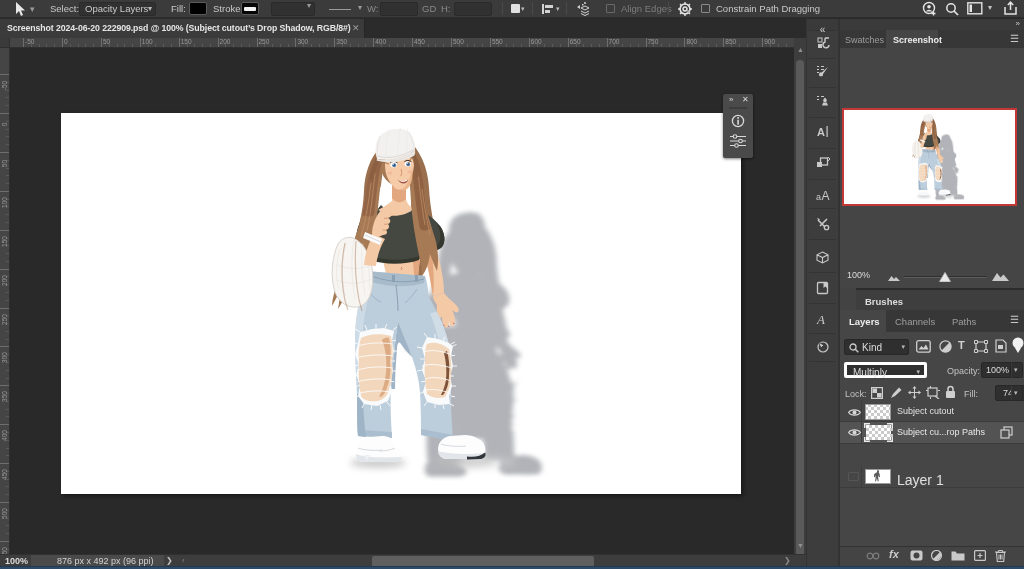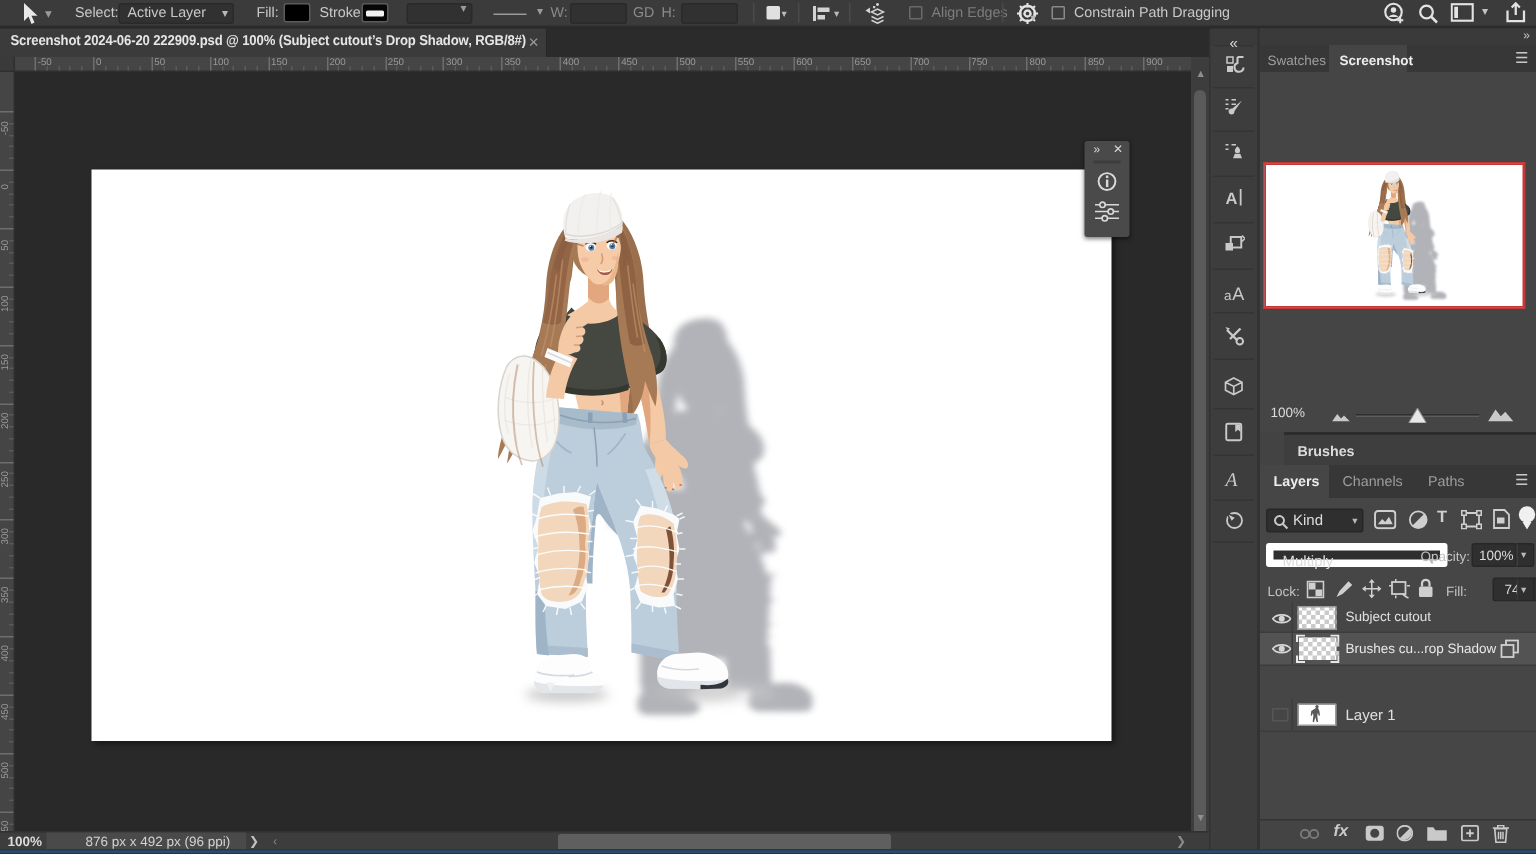--- a/index.html
+++ b/index.html
@@ -14,21 +14,21 @@
 <body>
 <div id="stage">
 
   <div class="abs" style="left:0;top:0;width:1024px;height:18px;background:#3b3b3b;border-bottom:1px solid #2d2d2d;">
     <svg class="abs" style="left:12px;top:1px" width="16" height="16" viewBox="0 0 16 16">
       <path d="M4 1 L4 13 L7 10 L9 15 L11 14 L9 9.5 L13 9.5 Z" fill="#e8e8e8"></path>
     </svg>
     <span class="abs lbl" style="left:30px;top:4px;font-size:9px;color:#9a9a9a">▾</span>
     <span class="abs lbl" style="left:50px;top:3px;">Select:</span>
     <div class="abs" style="left:79px;top:2px;width:77px;height:14px;background:#313131;border:1px solid #2a2a2a;border-radius:2px;">
-      <span class="abs lbl" style="left:5px;top:0px;">Active Layer</span>
+      <span class="abs lbl" style="left:5px;top:0px;">Opacity Layers</span>
       <span class="abs" style="right:3px;top:1px;color:#b9b9b9;font-size:8px">▾</span>
     </div>
     <span class="abs lbl" style="left:171px;top:3px;">Fill:</span>
     <div class="abs" style="left:189px;top:2px;width:18px;height:13px;background:#000;border:1px solid #5b5b5b;border-radius:2px;"></div>
     <span class="abs lbl" style="left:213px;top:3px;">Stroke:</span>
     <div class="abs" style="left:241px;top:2px;width:18px;height:13px;background:#060606;border:1px solid #5b5b5b;border-radius:2px;">
       <div class="abs" style="left:2px;top:4px;width:12px;height:4px;background:#f2f2f2;border-radius:1px;"></div>
     </div>
     <div class="abs" style="left:271px;top:2px;width:44px;height:14px;background:#313131;border:1px solid #2a2a2a;border-radius:2px;"></div>
     <span class="abs" style="left:307px;top:1px;color:#9a9a9a;font-size:8px">▾</span>
@@ -626,21 +626,21 @@
       <svg class="abs" style="left:155px;top:7px" width="12" height="14" viewBox="0 0 12 14">
           <path d="M1 1 h7 l3 3 v9 h-10 z" fill="none" stroke="#cfcfcf" stroke-width="1.2"></path>
           <rect x="3" y="6" width="5" height="4" fill="#cfcfcf"></rect>
         </svg>
       <circle class="abs"></circle>
       <svg class="abs" style="left:172px;top:5px" width="12" height="16" viewBox="0 0 12 16">
           <circle cx="6" cy="6" r="5.5" fill="#f0f0f0"></circle>
           <path d="M3 11 h6 l-3 5 z" fill="#f0f0f0"></path>
         </svg>
 
-      <div class="abs" style="left:4px;top:30px;width:121px;height:16px;background:#2f2f2f;border:5px solid #ffffff;border-radius:2px;">
+      <div class="abs" style="left:4px;top:30px;width:83px;height:16px;background:#2f2f2f;border:3px solid #ffffff;border-radius:2px;">
         <span class="abs" style="left:6px;top:2px;font-size:10px;color:#dcdcdc;">Multiply</span>
         <span class="abs" style="right:4px;top:3px;color:#b9b9b9;font-size:7px;">▾</span>
       </div>
       <span class="abs" style="left:107px;top:34px;font-size:9px;color:#c3c3c3;">Opacity:</span>
       <div class="abs" style="left:141px;top:30px;width:30px;height:16px;background:#2f2f2f;border:1px solid #272727;border-radius:2px 0 0 2px;">
         <span class="abs" style="left:4px;top:2px;font-size:9px;color:#dcdcdc;">100%</span>
       </div>
       <div class="abs" style="left:171px;top:30px;width:12px;height:16px;background:#2f2f2f;border:1px solid #272727;border-left:1px solid #3a3a3a;border-radius:0 2px 2px 0;">
         <span class="abs" style="left:2px;top:3px;color:#b9b9b9;font-size:7px;">▾</span>
       </div>
@@ -739,35 +739,35 @@
               <rect x="17" y="14" width="3" height="3" fill="#cacaca"></rect>
               <rect x="20" y="5" width="3" height="3" fill="#cacaca"></rect>
               <rect x="20" y="11" width="3" height="3" fill="#cacaca"></rect>
               <rect x="23" y="2" width="3" height="3" fill="#cacaca"></rect>
               <rect x="23" y="8" width="3" height="3" fill="#cacaca"></rect>
               <rect x="23" y="14" width="3" height="3" fill="#cacaca"></rect>
               <rect x="26" y="5" width="3" height="3" fill="#cacaca"></rect>
               <rect x="26" y="11" width="3" height="3" fill="#cacaca"></rect>
               <path d="M0.7 5 V0.7 H6 M23 0.7 h5.3 V5 M28.3 14 v4.3 H23 M6 18.3 H0.7 V14" fill="none" stroke="#e8e8e8" stroke-width="1.4"></path>
             </svg>
-            <span class="abs" style="left:57px;top:5px;font-size:9px;color:#e8e8e8;">Brushes cu...rop Shadow</span>
+            <span class="abs" style="left:57px;top:5px;font-size:9px;color:#e8e8e8;">Subject cu...rop Paths</span>
             <svg class="abs" style="left:160px;top:4px" width="13" height="13" viewBox="0 0 13 13">
               <rect x="4" y="1" width="8" height="8" fill="none" stroke="#d0d0d0" stroke-width="1.2"></rect>
               <rect x="1" y="4" width="8" height="8" fill="#535353" stroke="#d0d0d0" stroke-width="1.2"></rect>
             </svg>
           </div>
           <div class="abs" style="left:0;top:65px;width:184px;height:22px;background:#464646;border-bottom:1px solid #3c3c3c;">
             <div class="abs" style="left:8px;top:6px;width:11px;height:9px;border:1px solid #565656;border-radius:1px;"></div>
             <div class="abs" style="left:21px;top:0;width:1px;height:21px;background:#3c3c3c"></div>
             <svg class="abs" style="left:25px;top:3px" width="26" height="15" viewBox="0 0 26 15">
               <rect width="26" height="15" fill="#fff"></rect>
               <rect x="0.5" y="0.5" width="25" height="14" fill="none" stroke="#9a9a9a"></rect>
               <path d="M12.3 3 a1.1 1.1 0 1 1 1.4 0 l0.9 2 0.4 3 -0.8 0.2 -0.7 -2 -0.3 2 0.5 4 -0.9 0.3 -0.9 -3.4 -0.9 3.4 -0.9 -0.3 0.5 -4 -0.3 -2 -0.7 2 -0.8 -0.2 0.4 -3 z" fill="#5a5a5a"></path>
             </svg>
-            <span class="abs" style="left:57px;top:6px;font-size:10px;color:#e0e0e0;">Layer 1</span>
+            <span class="abs" style="left:57px;top:6px;font-size:14px;color:#e0e0e0;">Layer 1</span>
           </div>
         </div>
     </div>
 
     <div class="abs" style="left:0;top:527px;width:184px;height:20px;background:#444444;border-top:1px solid #333;">
       <svg class="abs" style="left:26px;top:5px" width="14" height="8" viewBox="0 0 14 8">
           <g fill="none" stroke="#7d7d7d" stroke-width="1.2">
             <circle cx="4" cy="4" r="2.8"></circle>
             <circle cx="10" cy="4" r="2.8"></circle>
           </g>

